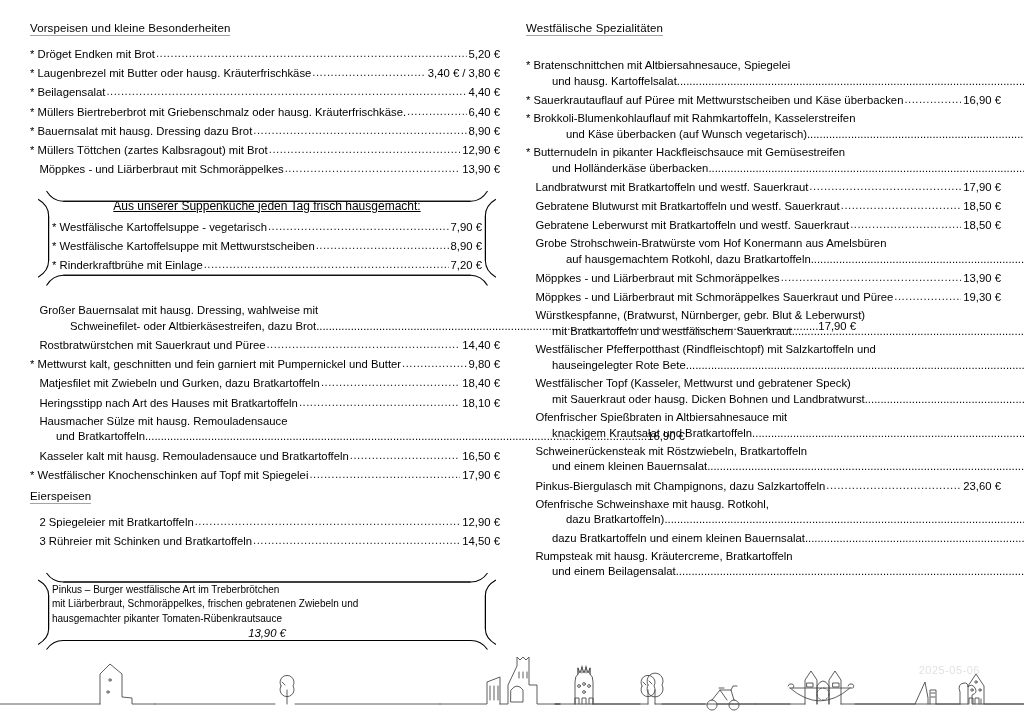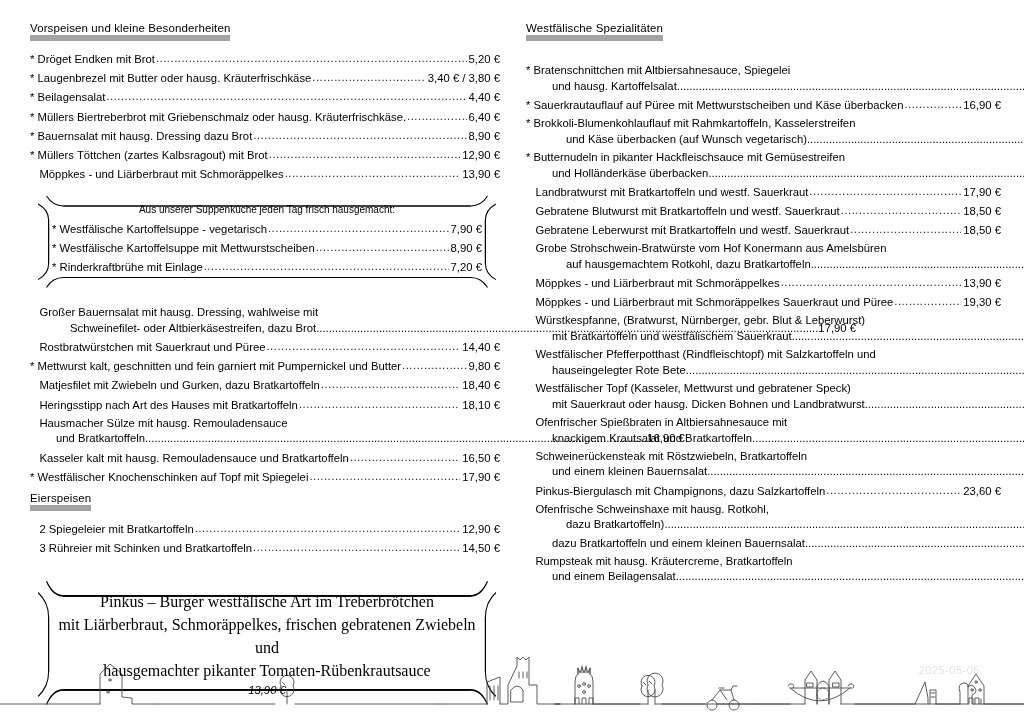--- a/index.html
+++ b/index.html
@@ -24,21 +24,21 @@
   }
   .col{width:470px;flex:0 0 470px;}
   .col-right{width:475px;flex:0 0 475px;}
 
   h2.section-head{
     font-size:11.5px;
     font-weight:400;
     margin:0 0 6px 0;
     padding:0 0 1px 0;
     display:inline-block;
-    border-bottom:6px solid #a3a3a3;
+    border-bottom:1px solid #a3a3a3;
     letter-spacing:0.01em;
   }
   .head-wrap{display:block;margin-bottom:4px;}
 
   
   .item{
     display:flex;
     align-items:flex-end;
     font-size:11.3px;
     line-height:1.30;
@@ -88,28 +88,28 @@
   }
   .fancybox .bx-svg{
     position:absolute;
     inset:0;
     width:100%;height:100%;
     pointer-events:none;
   }
   .fancybox .bx-inner{position:relative;z-index:2;}
   .box-title{
     text-align:center;
+    font-size:12px;
+    margin:0 0 6px 0;
+    text-decoration:underline;
+  }
+  .box-center{
+    text-align:left;
     font-size:10px;
-    margin:0 0 6px 0;
-  }
-  .box-center{
-    text-align:center;
-    font-size:16px;
     line-height:1.45;
-    font-family:Liberation Serif, serif;
   }
   .box-price{
     text-align:center;
     font-size:11.3px;
     font-style:italic;
     margin-top:1px;
   }
 
   
   .skyline{

